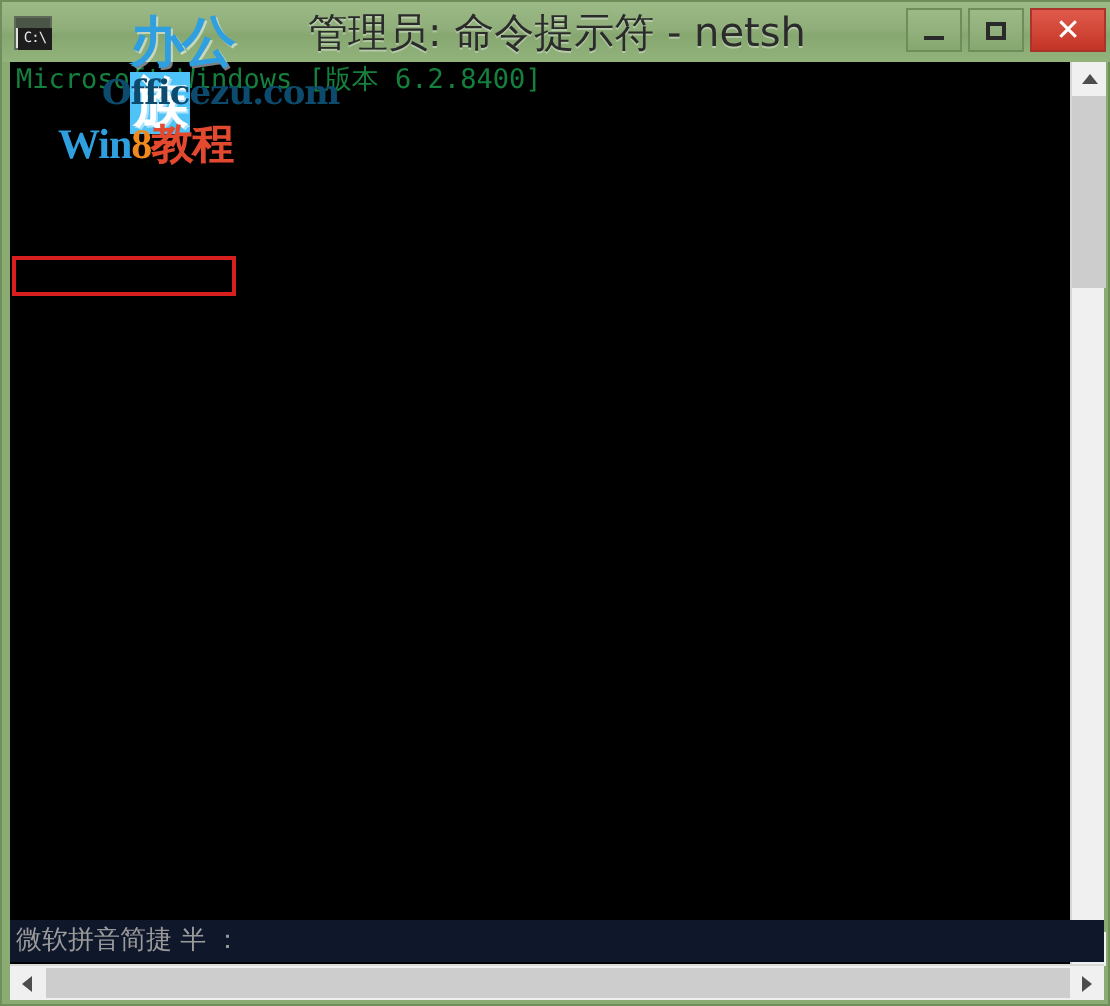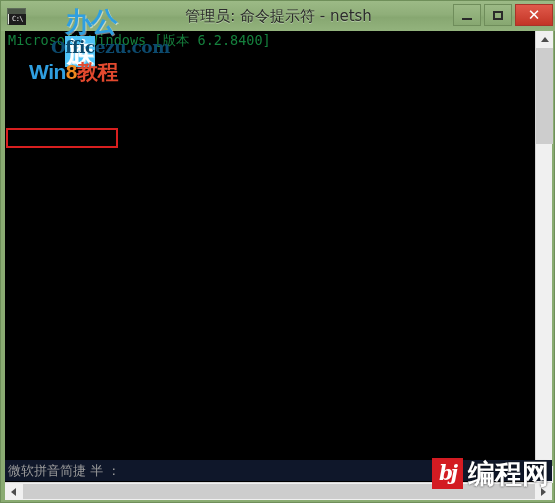--- a/index.html
+++ b/index.html
@@ -29,21 +29,21 @@
     position:absolute;left:0;top:0;width:100%;height:5px;background:#4a5547;
   }
   .app-icon .txt{
     position:absolute;left:1px;top:5px;width:17px;height:11px;
     background:#1d1d1d;color:#e8e8e8;font-size:7px;line-height:11px;
     font-family:"DejaVu Sans Mono","Liberation Mono",monospace;
     letter-spacing:-0.5px;text-align:center;
   }
   .title-text{
     position:absolute;left:0;top:0;width:555px;height:30px;line-height:30px;
-    text-align:center;font-size:15px;color:#2b2b2b;
+    text-align:center;font-size:20px;color:#2b2b2b;
     font-family:"DejaVu Sans","Liberation Sans",sans-serif;
     text-shadow:0 1px 0 rgba(255,255,255,.35);
     pointer-events:none;
   }
 
   
   .wincontrols{position:absolute;right:3px;top:3px;display:flex;gap:3px;}
   .wbtn{
     width:28px;height:22px;box-sizing:border-box;
     border:1px solid #6f8d5b;
@@ -145,21 +145,21 @@
   .wm-l1 .boxed{
     background:#4fc3f7;color:#ffffff;padding:0 2px;
   }
   .wm-l2{
     position:absolute;left:2px;top:30px;font-size:17px;font-weight:bold;
     font-family:"DejaVu Serif","Liberation Serif",serif;
     color:#0c4a6e;letter-spacing:-0.5px;line-height:20px;margin-left:24px;
   }
   .wm-l3{
     position:absolute;left:4px;top:53px;font-size:21px;font-weight:bold;
-    font-family:Liberation Sans, sans-serif;
+    font-family:Liberation Serif, serif;
     line-height:24px;letter-spacing:-0.5px;
   }
   .wm-l3 .w8a{color:#2f9fe0;}
   .wm-l3 .w8b{color:#f08a1e;}
   .wm-l3 .w8c{color:#e2492e;}
 
   
   .wm-bcw{
     position:absolute;right:5px;bottom:13px;height:32px;
     display:flex;align-items:center;z-index:25;pointer-events:none;
@@ -241,18 +241,14 @@
   <div class="wm-officezu">
     <div class="wm-l1">
       <span>办公</span><span class="boxed">族</span>
     </div>
     <div class="wm-l2">Officezu.com</div>
     <div class="wm-l3">
       <span class="w8a">Win</span><span class="w8b">8</span><span class="w8c">教程</span>
     </div>
   </div>
 
-  <div class="wm-bcw">
-    <div class="wm-mark">bj</div>
-    <div class="wm-bcw-text">编程网</div>
-  </div>
 
 </div>
 
 </body></html>

